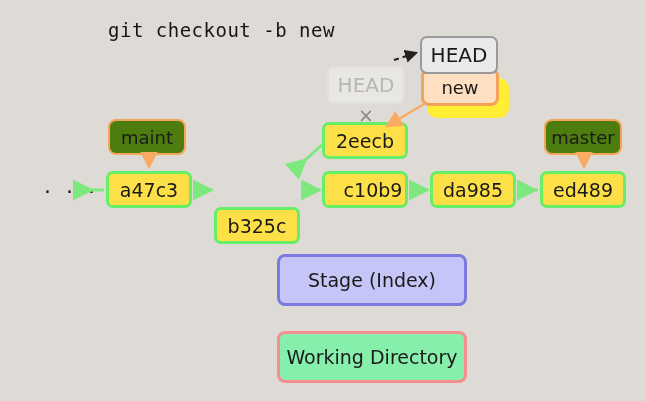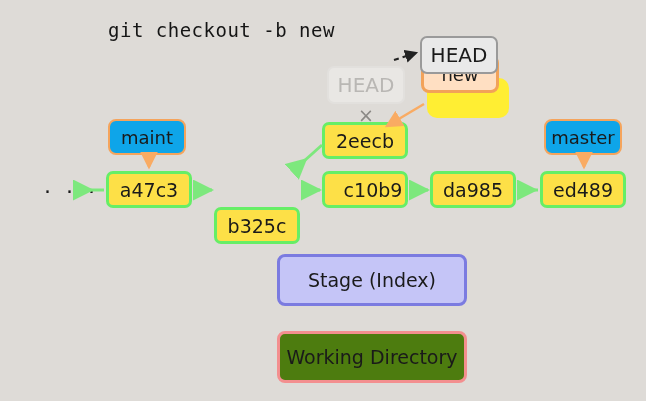--- a/index.html
+++ b/index.html
@@ -47,21 +47,21 @@
     height: 37px;
     background: #fde047;
     border: 3px solid #66ee66;
     color: #1a1a1a;
     font-size: 19px;
   }
   
   .branch {
     width: 78px;
     height: 36px;
-    background: #0ea5e9;
+    background: #4d7c0f;
     border: 2.5px solid #f5a45c;
     color: #1a1a1a;
     font-size: 18px;
     border-radius: 8px;
   }
   .branch.new-branch {
     width: 78px;
     height: 38px;
     background: #ffdfc2;
     border: 3px solid #f2a259;
@@ -108,21 +108,21 @@
     height: 52px;
     border-radius: 8px;
     font-size: 19px;
     color: #1a1a1a;
   }
   .stage-box {
     background: #c5c5f7;
     border: 3px solid #7b7be0;
   }
   .wd-box {
-    background: #4d7c0f;
+    background: #86efac;
     border: 3px solid #f38f8f;
   }
   
   .dots {
     position: absolute;
     color: #1a1a1a;
     font-size: 22px;
     letter-spacing: 4px;
     line-height: 1;
   }
@@ -184,21 +184,21 @@
   <div class="node commit" style="left:322px; top:171px;padding-left:16px;">c10b9</div>
   <div class="node commit" style="left:430px; top:171px;">da985</div>
   <div class="node commit" style="left:540px; top:171px;">ed489</div>
   <div class="node commit" style="left:322px; top:122px;">2eecb</div>
 
   <div class="node branch" style="left:108px; top:119px;">maint</div>
   <div class="node branch" style="left:544px; top:119px;text-align:right;">master</div>
 
   <div class="glow" style="left:427px; top:78px; width:82px; height:40px;"></div>
 
-  <div class="node branch new-branch" style="left:421px; top:55px;">new</div>
+  <div class="node branch new-branch" style="left:421px; top:68px;">new</div>
 
   <div class="node head-ghost" style="left:327px; top:66px;">HEAD</div>
   <div class="xmark" style="left:358px; top:106px;">×</div>
   <div class="node head-solid" style="left:420px; top:36px;">HEAD</div>
 
   <div class="node area stage-box" style="left:277px; top:254px;">Stage (Index)</div>
   <div class="node area wd-box" style="left:277px; top:331px;">Working Directory</div>
 
 </div>
 

